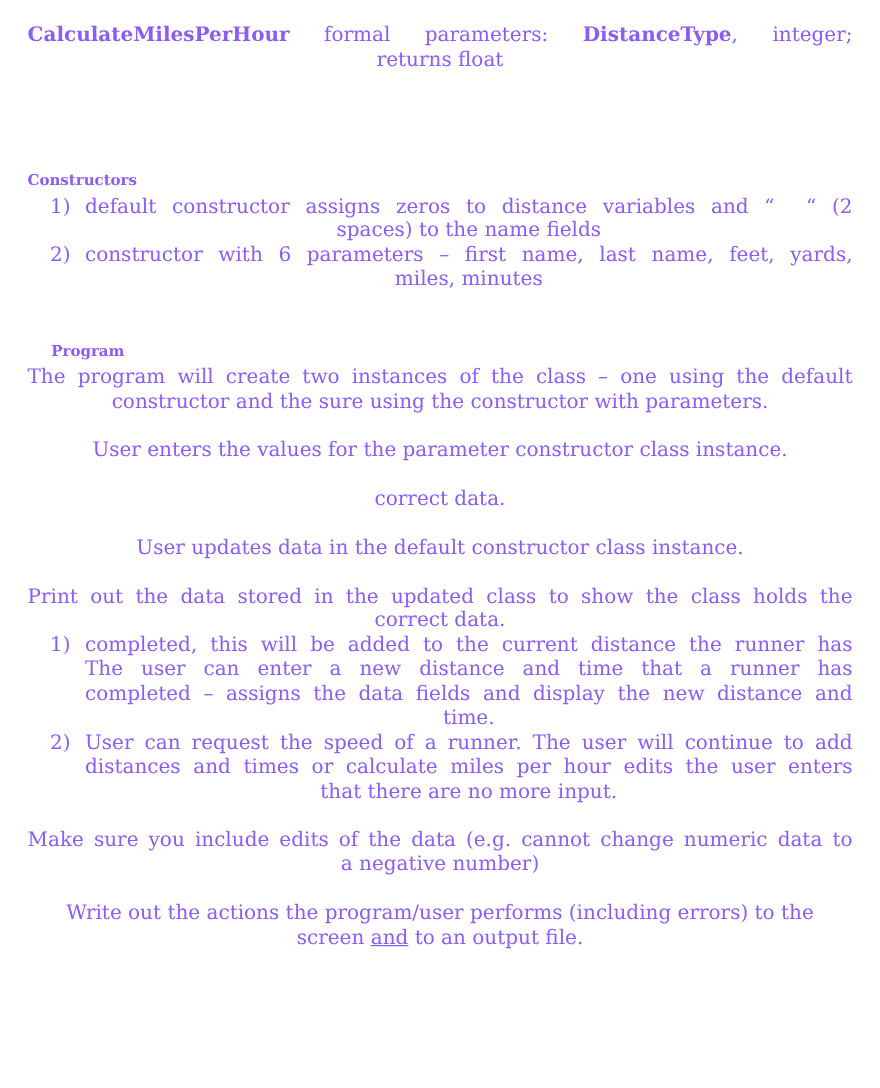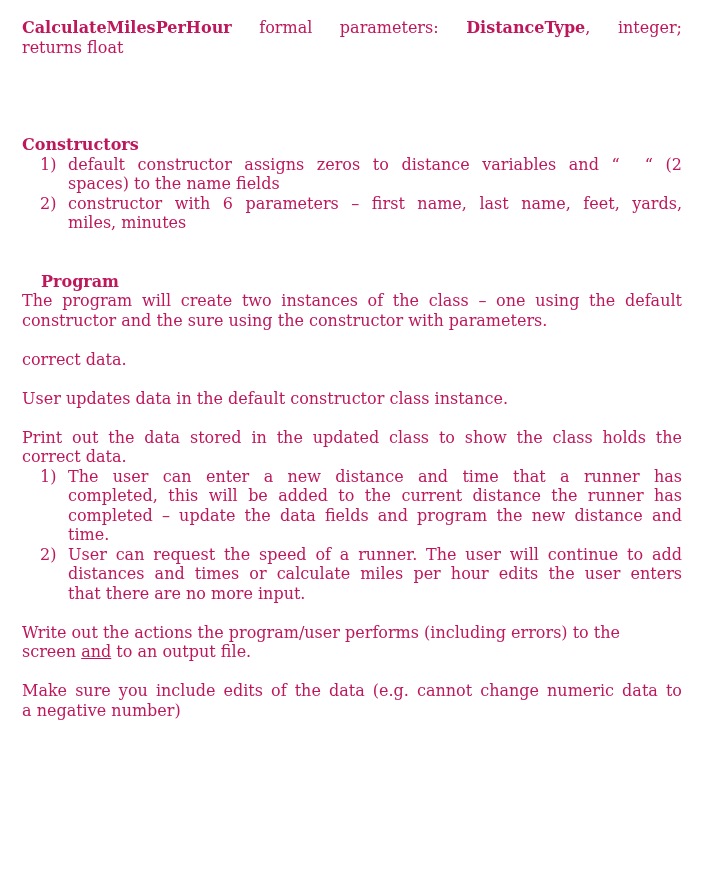--- a/index.html
+++ b/index.html
@@ -13,37 +13,37 @@
     overflow: hidden;
   }
   .page {
     box-sizing: border-box;
     width: 704px;
     height: 870px;
     padding: 18px 22px 0 22px;
     font-family: "DejaVu Serif", "Liberation Serif", serif;
     font-size: 16px;
     line-height: 19.5px;
-    color: #be185d;
+    color: #8b5cf6;
     background: #ffffff;
   }
   .line {
-    text-align: left;
+    text-align: center;
     white-space: nowrap;
   }
   .line.wrapok { white-space: normal; }
   .jline {
     text-align: justify;
     text-align-last: justify;
     white-space: normal;
   }
   .heading {
     font-weight: bold;
     margin: 0;
-    font-size: 16px;
+    font-size: 12px;
     line-height: 19.5px;
   }
   .h-constructors { margin-top: 78px; }
   .h-program { margin-top: 39px; margin-left: 19px; }
   .para { margin: 0; }
   .gap-top { margin-top: 19.5px; }
   .li {
     display: flex;
     padding-left: 18px;
   }
@@ -85,56 +85,59 @@
     </span>
   </div>
 
   <div class="heading h-program">Program</div>
 
   <div class="para">
     <div class="jline">The program will create two instances of the class – one using the default</div>
     <div class="line">constructor and the sure using the constructor with parameters.</div>
   </div>
 
+  <div class="para gap-top">
+    <div class="line">User enters the values for the parameter constructor class instance.</div>
+  </div>
 
   <div class="para gap-top">
     <div class="line">correct data.</div>
   </div>
 
   <div class="para gap-top">
     <div class="line">User updates data in the default constructor class instance.</div>
   </div>
 
   <div class="para gap-top">
     <div class="jline">Print out the data stored in the updated class to show the class holds the</div>
     <div class="line">correct data.</div>
   </div>
 
 
   <div class="li">
     <span class="num">1)</span>
     <span class="body">
+      <span style="display:block" class="jline">completed, this will be added to the current distance the runner has</span>
       <span style="display:block" class="jline">The user can enter a new distance and time that a runner has</span>
-      <span style="display:block" class="jline">completed, this will be added to the current distance the runner has</span>
-      <span style="display:block" class="jline">completed – update the data fields and program the new distance and</span>
+      <span style="display:block" class="jline">completed – assigns the data fields and display the new distance and</span>
       <span style="display:block" class="line">time.</span>
     </span>
   </div>
   <div class="li">
     <span class="num">2)</span>
     <span class="body">
       <span style="display:block" class="jline">User can request the speed of a runner. The user will continue to add</span>
       <span style="display:block" class="jline">distances and times or calculate miles per hour edits the user enters</span>
       <span style="display:block" class="line">that there are no more input.</span>
     </span>
   </div>
 
   <div class="para gap-top">
-    <div class="line wrapok">Write out the actions the program/user performs (including errors) to the</div>
-    <div class="line wrapok"><span>screen </span><span class="u">and</span><span> to an output file.</span></div>
+    <div class="jline">Make sure you include edits of the data (e.g. cannot change numeric data to</div>
+    <div class="line">a negative number)</div>
   </div>
 
   <div class="para gap-top">
-    <div class="jline">Make sure you include edits of the data (e.g. cannot change numeric data to</div>
-    <div class="line">a negative number)</div>
+    <div class="line wrapok">Write out the actions the program/user performs (including errors) to the</div>
+    <div class="line wrapok"><span>screen </span><span class="u">and</span><span> to an output file.</span></div>
   </div>
 
 </div>
 
 </body></html>

